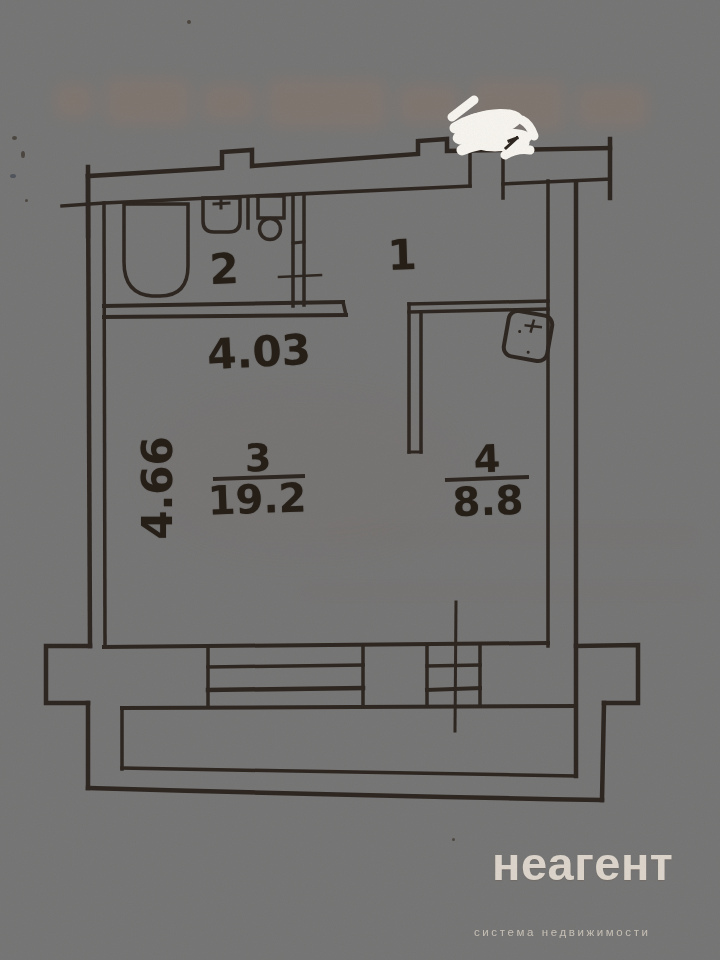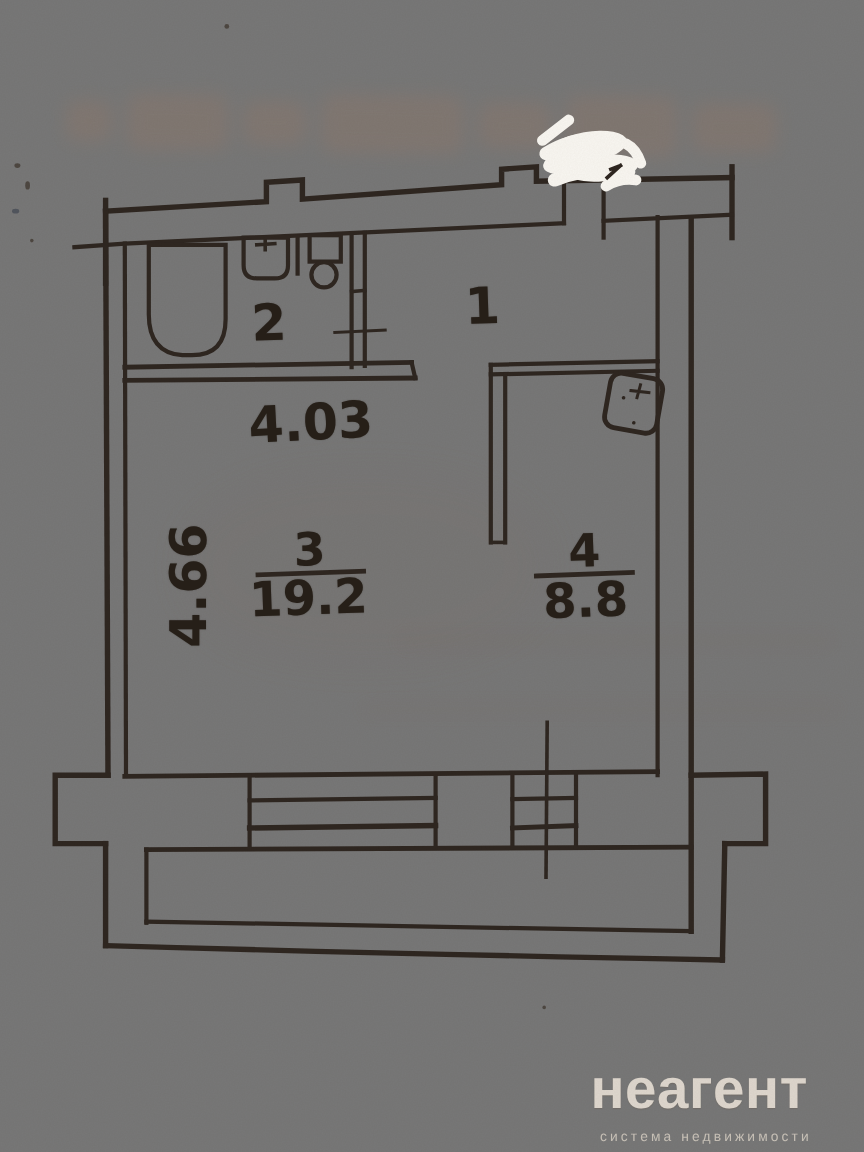--- a/index.html
+++ b/index.html
@@ -18,25 +18,25 @@
   .blob{background:#977966;border-radius:9px;}
   .ghost-ellipse{left:150px;top:390px;width:310px;height:165px;background:#86685a;border-radius:45%;
     opacity:.05;filter:blur(16px);}
   .bar{background:#7e6051;filter:blur(6px);border-radius:6px;}
   .speck{background:#382e25;border-radius:50%;opacity:.65;filter:blur(.4px);}
   
   .num{color:#261f18;font-weight:700;white-space:nowrap;
     transform:translate(-50%,-50%) rotate(-2deg);text-shadow:0 0 1px rgba(38,31,24,.55);}
   .planwrap{left:0;top:0;width:720px;height:960px;filter:blur(.35px);}
   
-  .wm-brand{left:492px;top:879px;font-family:"Liberation Sans",sans-serif;font-weight:700;
+  .wm-brand{left:492px;top:836px;font-family:"Liberation Sans",sans-serif;font-weight:700;
     font-size:47px;letter-spacing:.5px;color:#e7e0d6;opacity:.92;
     text-shadow:0 1px 1px rgba(105,88,74,.35);}
-  .wm-tag{left:500px;top:926px;font-family:"Liberation Sans",sans-serif;font-weight:400;
-    font-size:11.5px;letter-spacing:2.6px;color:#ddd5c9;opacity:.8;margin-top:16px;}
+  .wm-tag{left:474px;top:926px;font-family:"Liberation Sans",sans-serif;font-weight:400;
+    font-size:11.5px;letter-spacing:2.6px;color:#ddd5c9;opacity:.8;}
   .grain{left:0;top:0;mix-blend-mode:multiply;opacity:.22;pointer-events:none;}
 </style>
 </head>
 <body>
 
 <div class="stage">
 
   <div class="abs ghost-band">
     <div class="blob" style="width:38px;height:34px"></div>
     <div class="blob" style="width:84px;height:46px"></div>

